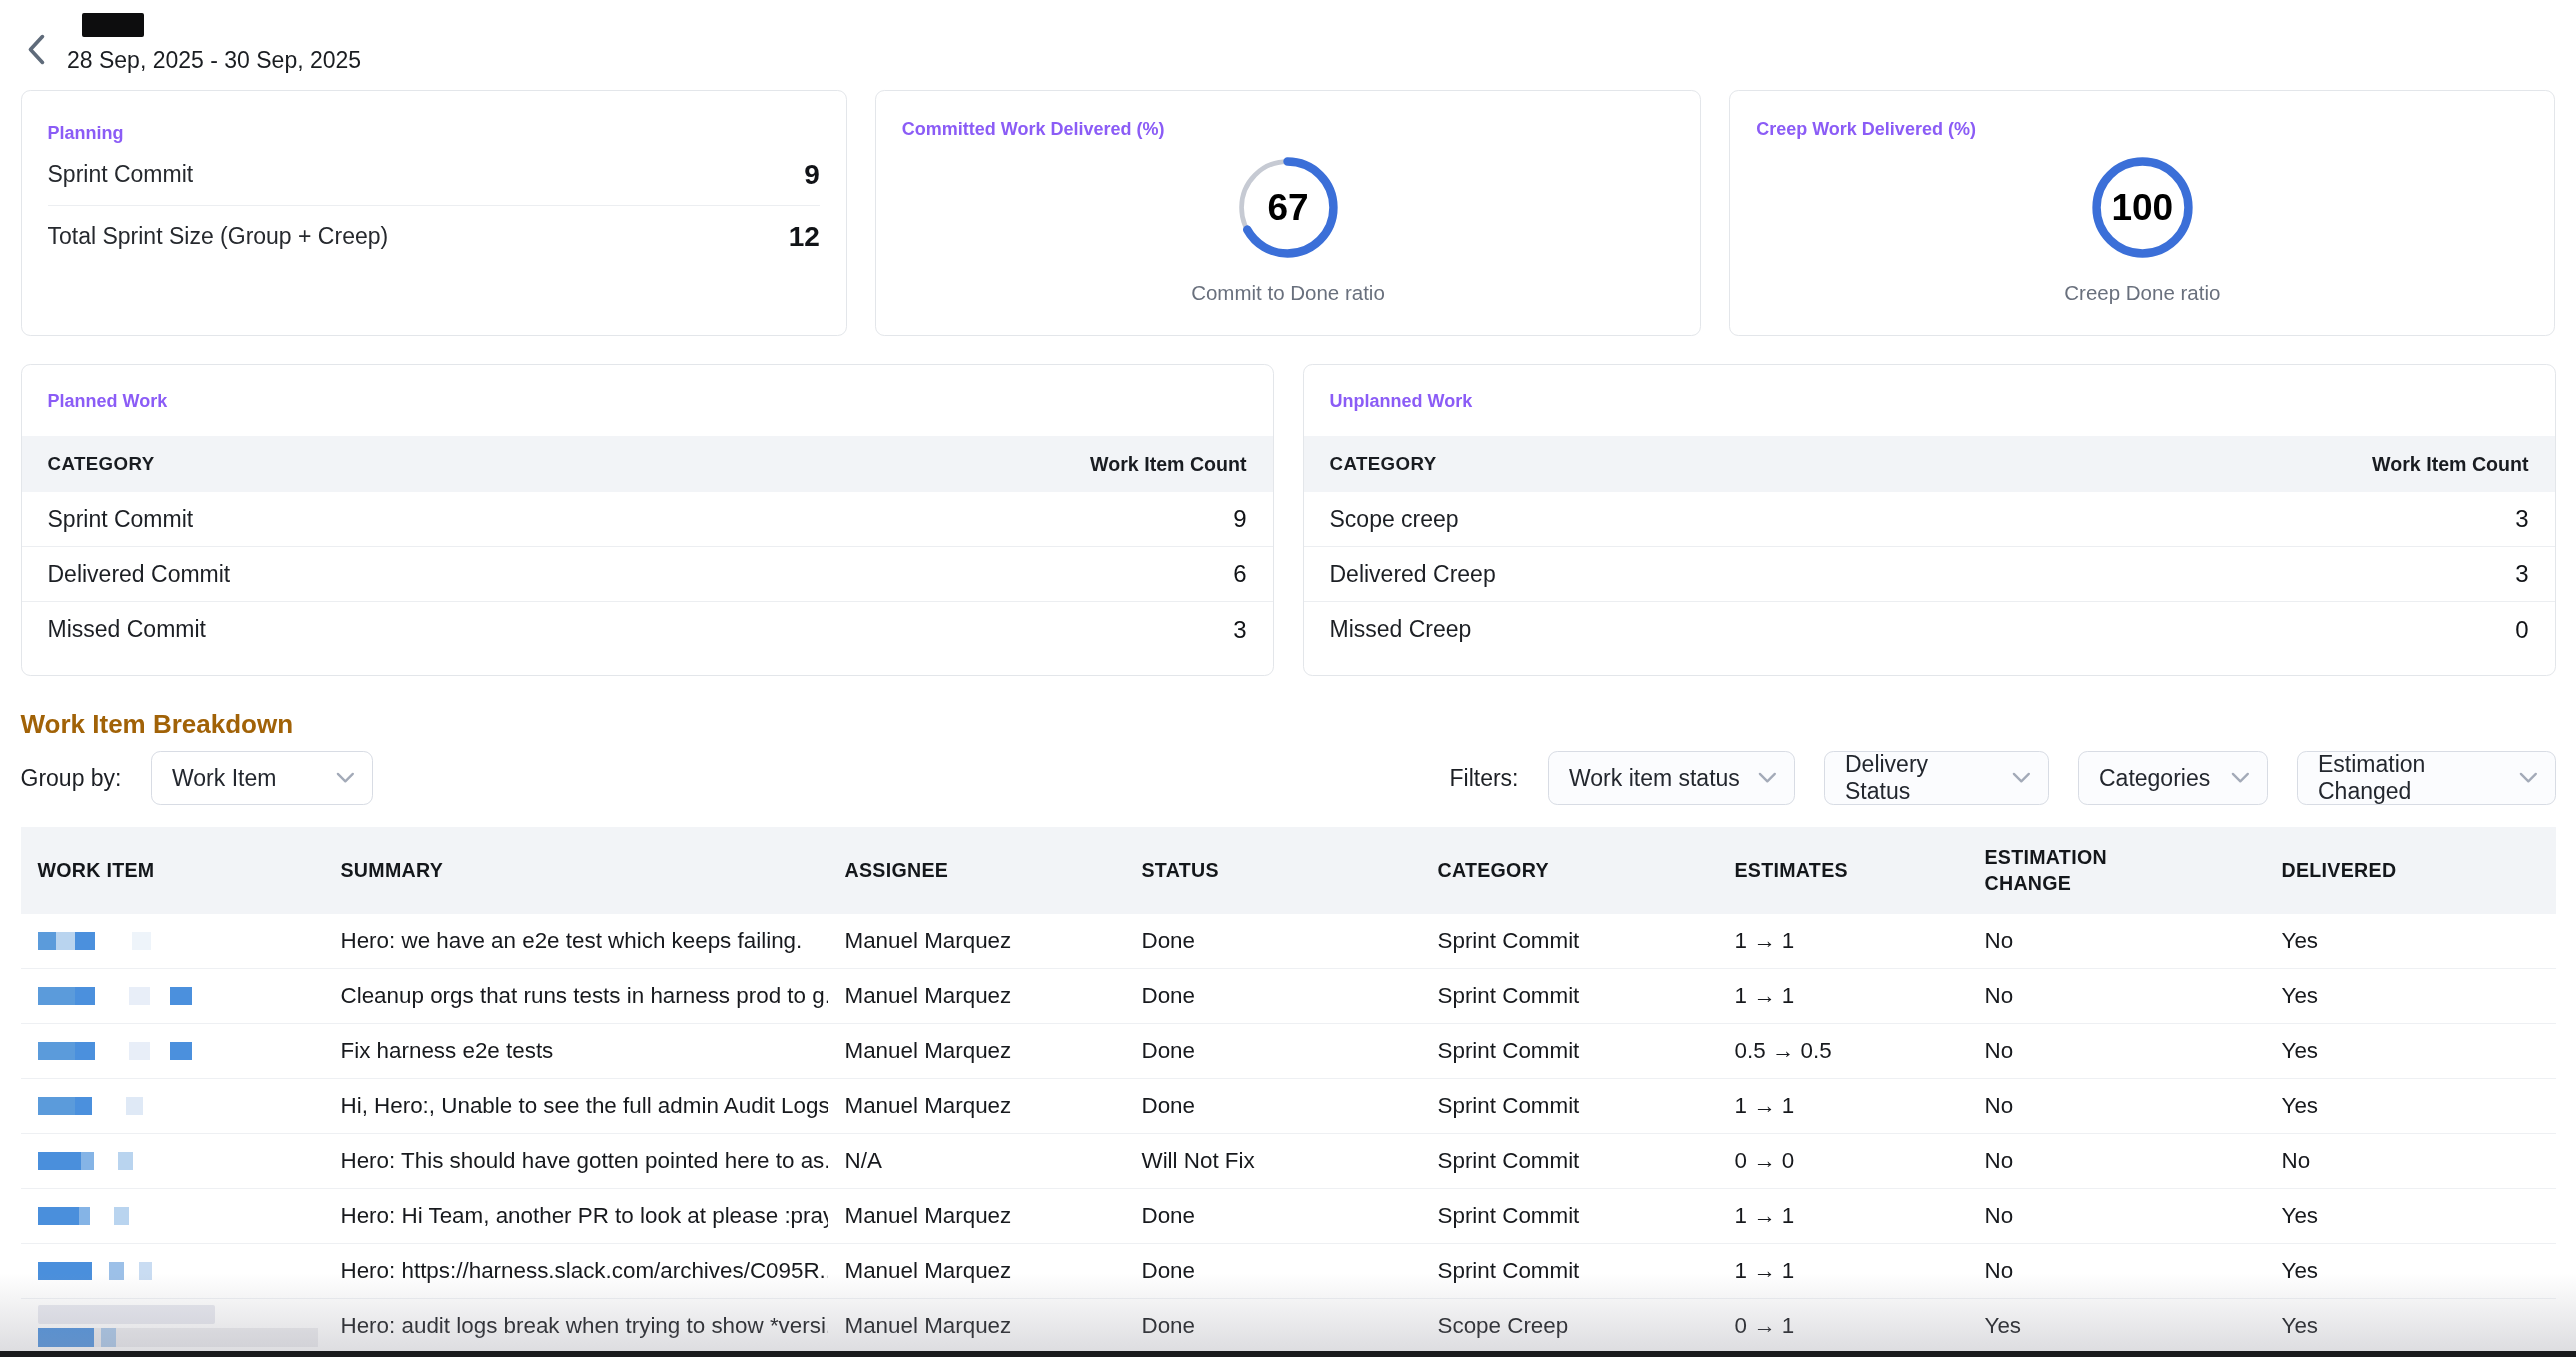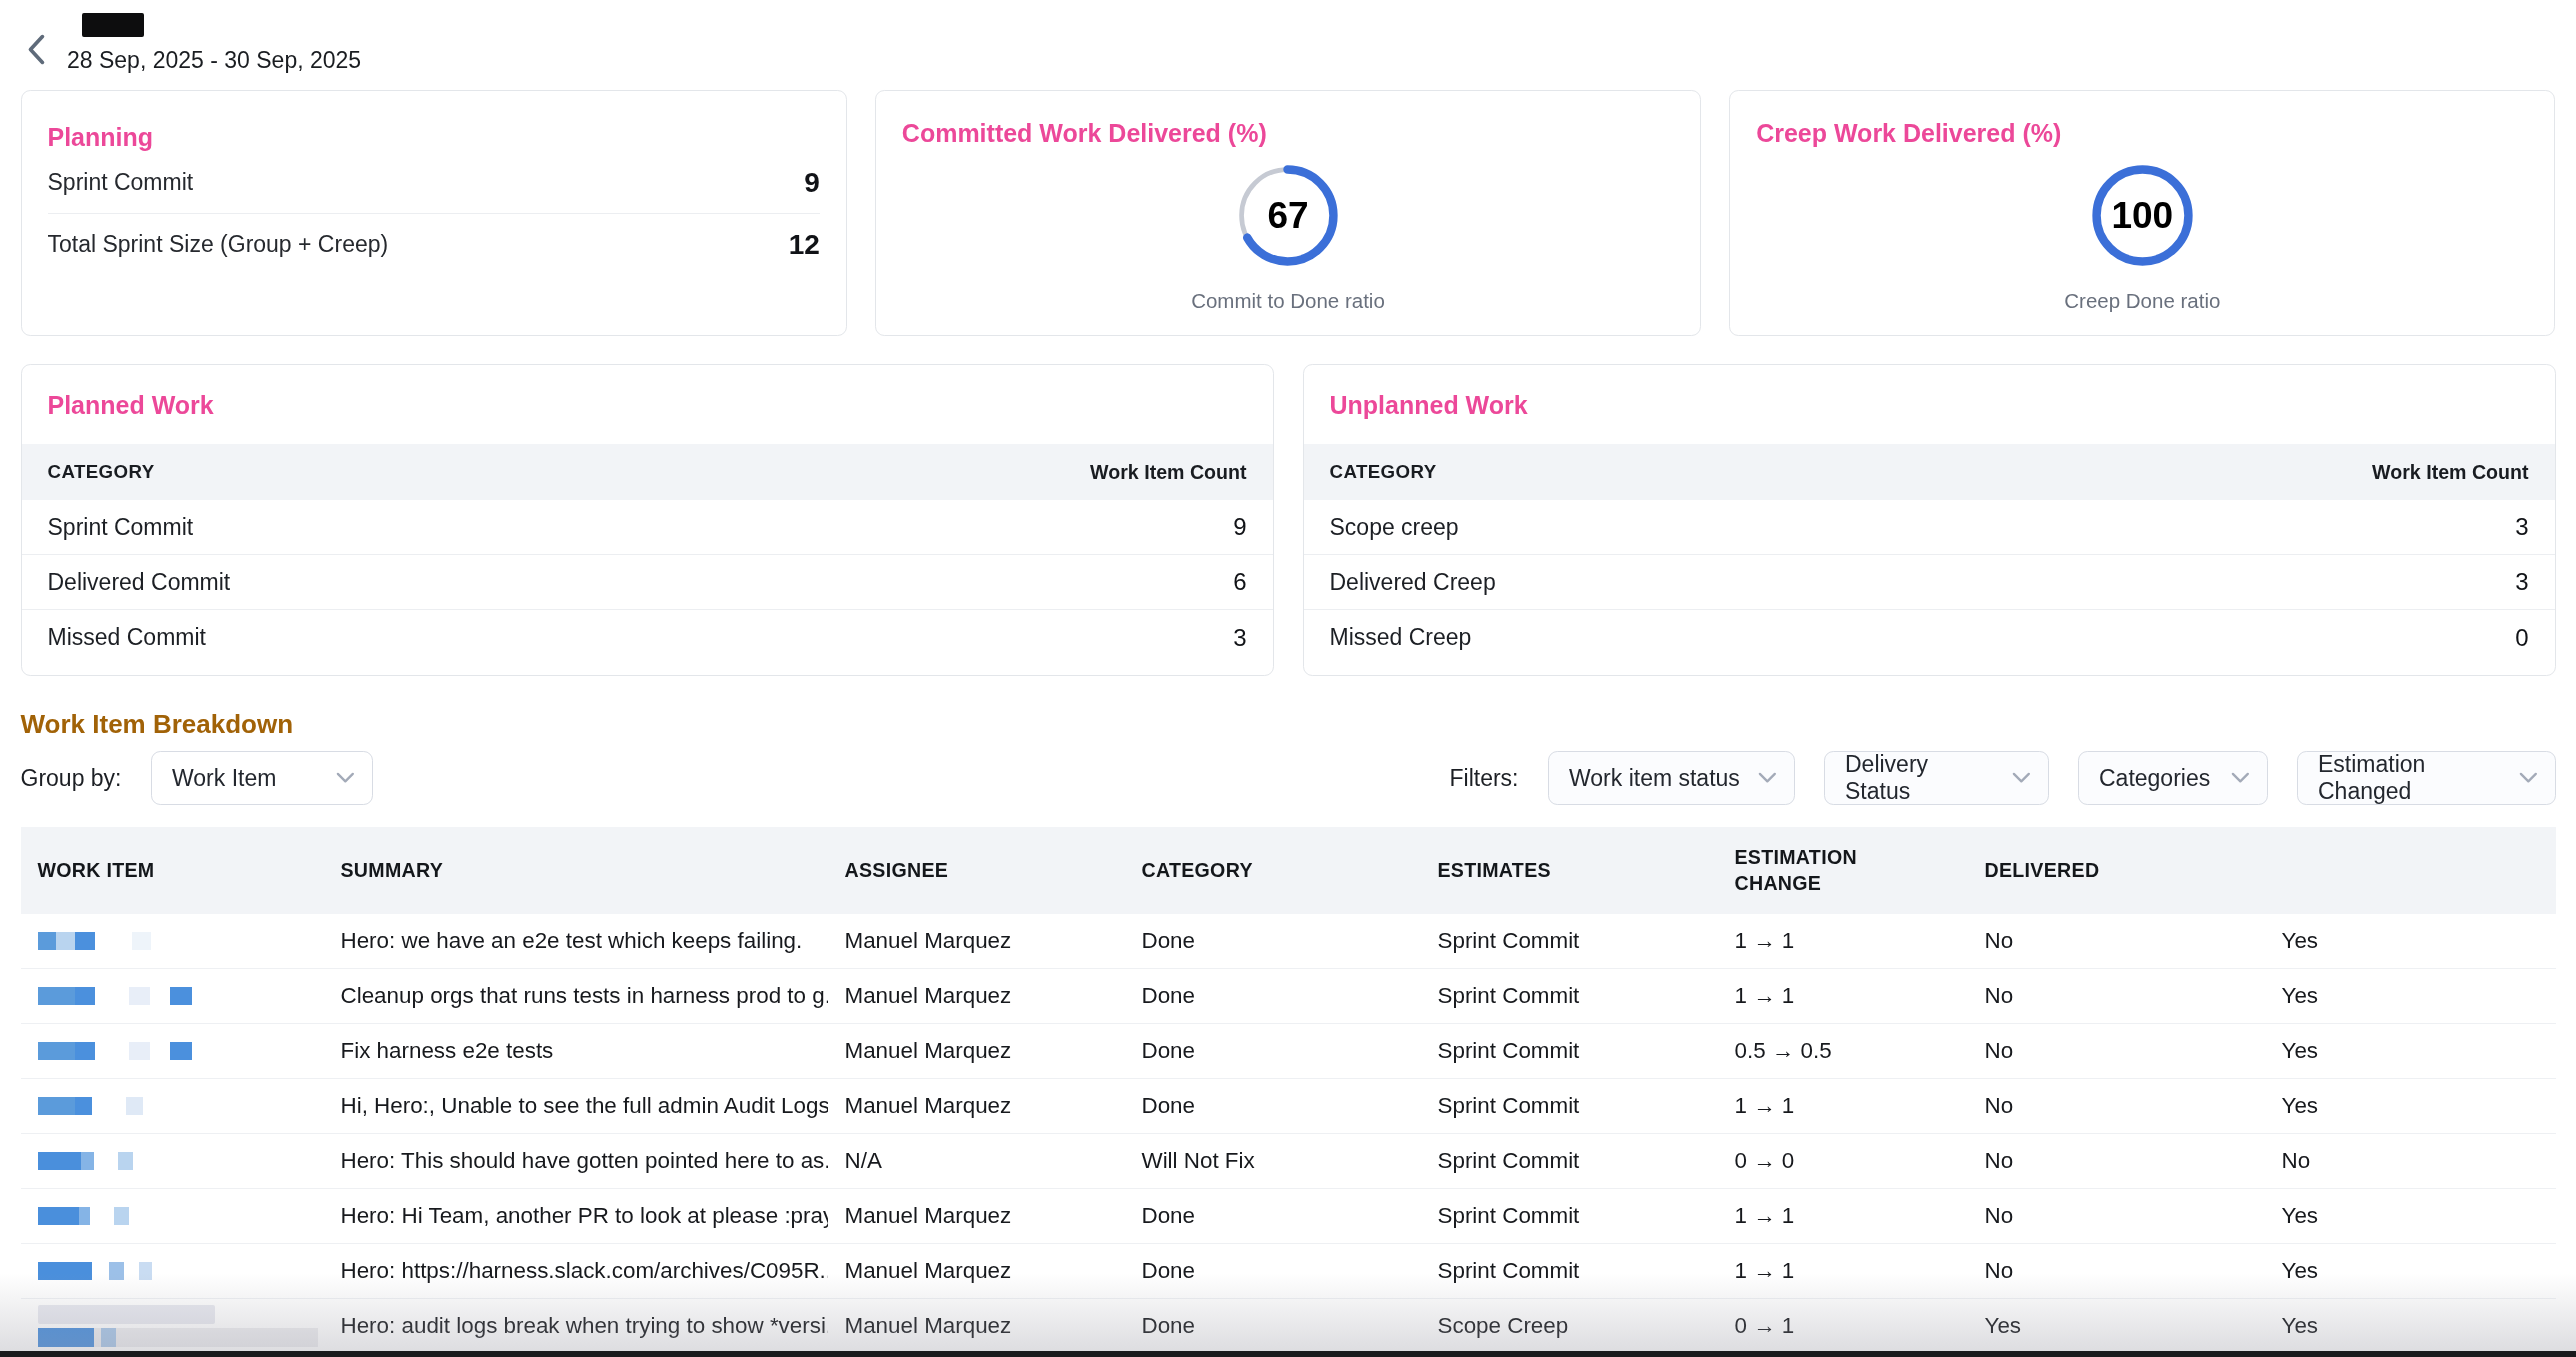--- a/index.html
+++ b/index.html
@@ -6,21 +6,21 @@
   html,body { width:2576px; height:1357px; background:#fff; overflow:hidden;
     font-family:"Liberation Sans", sans-serif; color:#17191d; }
 
   
   #back-btn { position:absolute; left:24px; top:32px; width:28px; height:37px; cursor:pointer; }
   #redacted-title { position:absolute; left:82px; top:13px; width:62px; height:24px; background:#0d0d0e; border-radius:1.9px; }
   #date-range { position:absolute; left:67px; top:47px; font-size:23px; color:#1a1d21; }
 
   
   .card { background:#fff; border:1.4px solid #e3e6ea; border-radius:9.3px; position:relative; }
-  .card-title { font-size:25px; font-weight:700; color:#ec4899; }
+  .card-title { font-size:18px; font-weight:700; color:#8b5cf6; }
 
   #cards-row1 { position:absolute; left:20.5px; right:20.5px; top:90px; height:246px; display:flex; gap:28px; }
   #cards-row1 .card { flex:1 1 0; }
 
   #planning-card { padding:32px 26px 0 26px; }
   .plan-row { display:flex; justify-content:space-between; align-items:center; height:61px; }
   .plan-row:first-of-type { margin-top:11.2px; }
   .plan-divider { border-top:0.9px solid #eceef1; }
   .plan-label { font-size:23px; color:#26292e; }
   .plan-value { font-size:28px; font-weight:700; color:#111317; }
@@ -216,20 +216,21 @@
       </svg>
     </div>
   </div>
 </div>
 
 <div id="wi-table">
   <div class="tgrid" id="wi-head">
     <div class="th">WORK ITEM</div>
     <div class="th">SUMMARY</div>
     <div class="th">ASSIGNEE</div>
+    <div class="th">STATUS</div>
     <div class="th">CATEGORY</div>
     <div class="th">ESTIMATES</div>
     <div class="th" style="max-width:196px">ESTIMATION CHANGE</div>
     <div class="th">DELIVERED</div>
   </div>
   <div id="wi-rows">
   <div class="tgrid trow">
     <div class="td c-id">
           <div class="idblocks">
             <span class="b" style="width: 18.7px; background: rgb(91, 155, 219);"></span>

